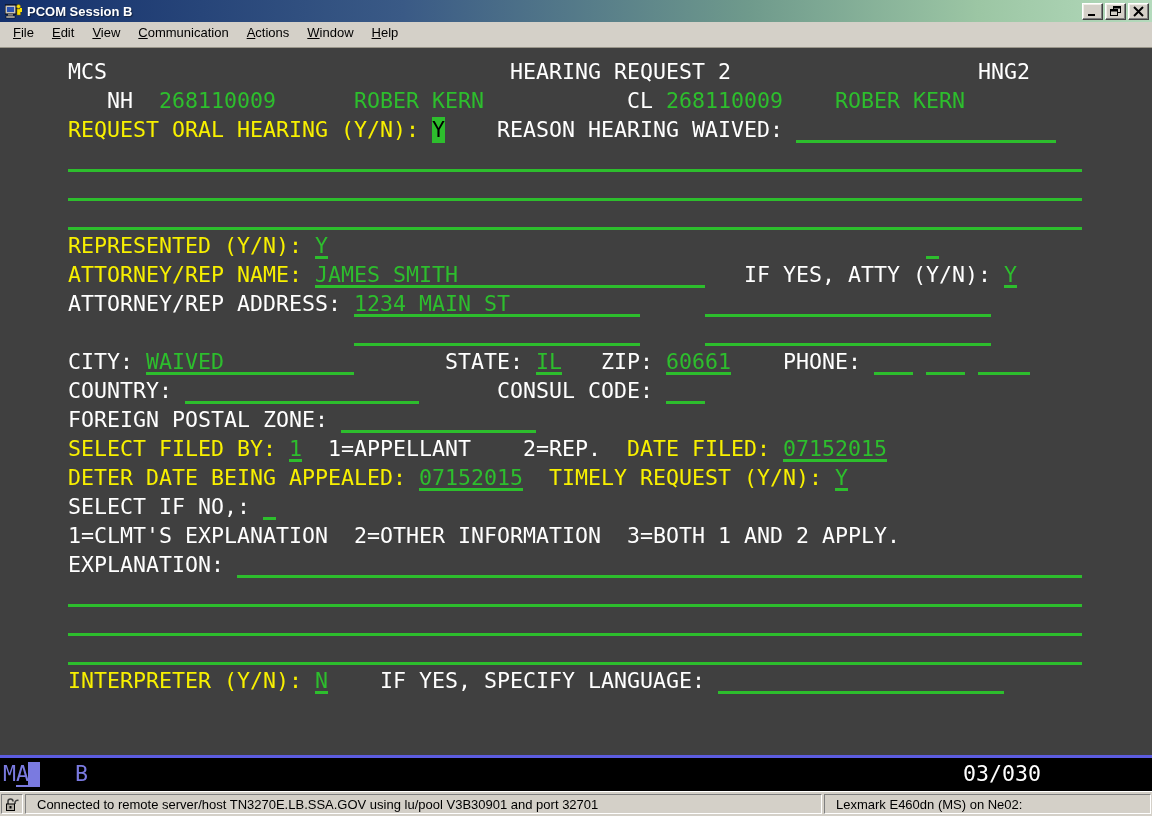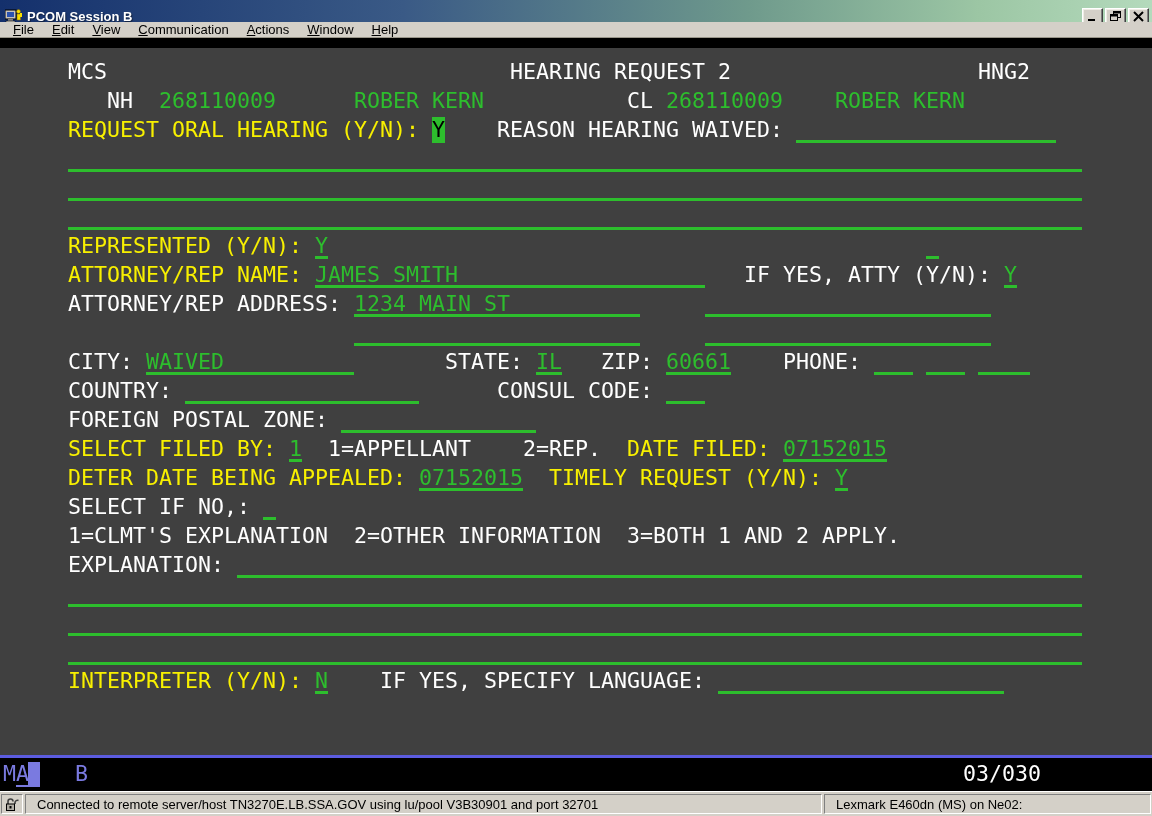--- a/index.html
+++ b/index.html
@@ -2,33 +2,33 @@
 <html><head>
 <meta charset="utf-8">
 <style>
   * { margin:0; padding:0; box-sizing:border-box; }
   html,body { width:1152px; height:816px; background:#000; font-family:"Liberation Sans", sans-serif; }
   .window { position:relative; width:1152px; height:816px; background:#000; overflow:hidden; }
 
   
   .titlebar { position:absolute; top:0; left:0; right:0; height:22px;
     background:linear-gradient(to right,#14306c 0%,#3a5a86 35%,#6f9a8c 65%,#9cc6a4 85%,#b4dabc 100%);
-    display:flex; align-items:center; padding:16px 3px; }
+    display:flex; align-items:center; padding:6px 3px; }
   .app-icon { width:17px; height:16px; margin:0 5px 0 2px; flex:0 0 auto; }
   .title-text { color:#ffffff; font-weight:bold; font-size:13px; flex:1 1 auto;
     text-shadow:1px 1px 1px rgba(0,0,0,.45); }
   .winbtns { display:flex; gap:2px; flex:0 0 auto; }
   .winbtn { width:21px; height:17px; background:#d4d0c8;
     border:1px solid; border-color:#ffffff #404040 #404040 #ffffff;
     box-shadow:inset -1px -1px 0 #808080, inset 1px 1px 0 #f0ede6;
     display:flex; align-items:center; justify-content:center; }
 
   
-  .menubar { position:absolute; top:22px; left:0; right:0; height:16px; background:#d4d0c8;
-    border-bottom:1px solid #9a968a; display:flex; align-items:center; font-size:13px;
+  .menubar { position:absolute; top:22px; left:0; right:0; height:26px; background:#d4d0c8;
+    border-bottom:1px solid #9a968a; display:flex; font-size:13px;
     color:#000; padding-left:4px; }
   .menu-item { padding:3px 9px; white-space:nowrap; }
   .menu-item u { text-decoration:underline; }
 
   
   .terminal { position:absolute; top:48px; left:0; width:1152px; height:707px; background:#404040;
     font-family:"DejaVu Sans Mono", monospace; font-size:21.6px; }
   .trow { position:absolute; left:0; width:1152px; height:29px; }
   .tseg { position:absolute; top:1px; height:26px; line-height:25px; white-space:pre; }
   .c-w { color:#ffffff; }

